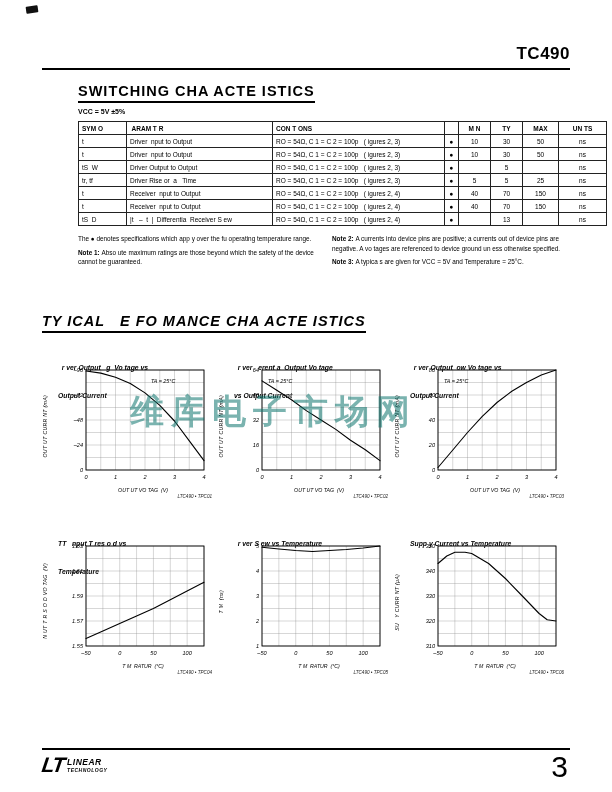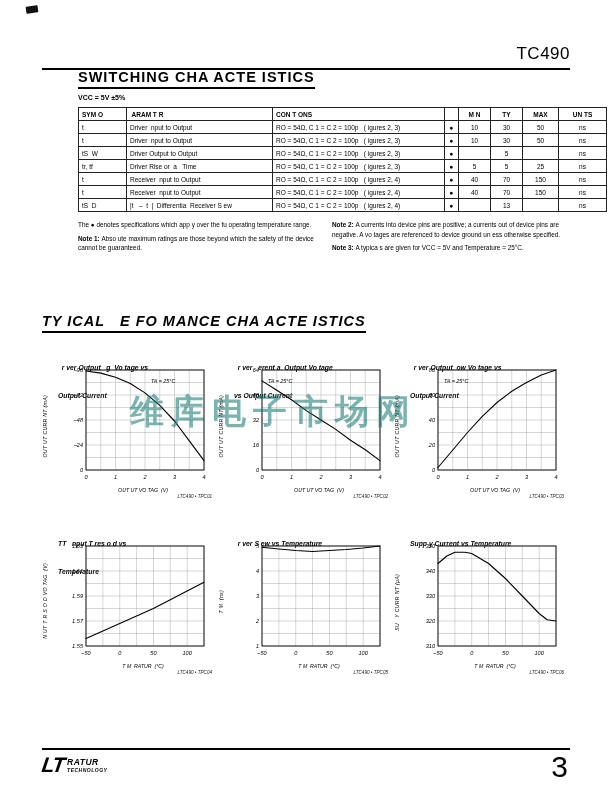--- a/index.html
+++ b/index.html
@@ -1,24 +1,24 @@
 <!DOCTYPE html>
 <html><head>
 <meta charset="utf-8">
 <style>
   * { margin:0; padding:0; box-sizing:border-box; }
   body { background:#e8e8e8; font-family:"Liberation Sans", sans-serif; }
   .page { position:relative; width:612px; height:792px; margin:0 auto; background:#ffffff; color:#000; overflow:hidden; }
 
   .corner-mark { position:absolute; left:26px; top:6px; width:12px; height:7px; background:#111; transform:rotate(-8deg); border-radius:1px; }
 
-  .part-number { position:absolute; top:44px; right:42px; font-size:17px; font-weight:normal; letter-spacing:0.5px; }
+  .part-number { position:absolute; top:44px; right:42px; font-size:17px; font-weight:bold; letter-spacing:0.5px; }
   .header-rule { position:absolute; top:68px; left:42px; width:528px; height:2px; background:#000; }
 
-  .section-switching { position:absolute; top:68px; left:42px; width:528px;padding-left:36px; }
+  .section-switching { position:absolute; top:82px; left:42px; width:528px;padding-left:36px; }
   .section-typical   { position:absolute; top:312px; left:42px; width:528px;font-style:italic; }
 
   h2.ds-heading { font-size:14.5px; font-weight:bold; letter-spacing:1px; display:inline-block; border-bottom:2px solid #000; padding-bottom:2px; white-space:pre; }
 
   .vcc-line { font-size:7px; font-weight:bold; margin-top:5px; white-space:pre; }
 
   table.spec { width:528px; border-collapse:collapse; margin-top:6px; font-size:6.5px; table-layout:fixed; }
   table.spec th, table.spec td { border:0.8px solid #222; padding:1.5px 3px; height:13px; overflow:hidden; white-space:pre; }
   table.spec th { font-weight:bold; background:#fff; }
   .col0{width:48px;} .col1{width:146px;} .col2{width:172px;} .col3{width:14px;}
@@ -440,19 +440,19 @@
 
     </div>
   </section>
 
   <div class="watermark">维库电子市场网</div>
 
   <div class="footer-rule"></div>
   <div class="logo">
     <span class="logo-lt">LT</span>
     <span class="logo-text">
-      <span class="l1">RATUR</span>
+      <span class="l1">LINEAR</span>
       <span class="l2">TECHNOLOGY</span>
     </span>
   </div>
   <div class="page-number">3</div>
 
 </div>
 
 </body></html>

